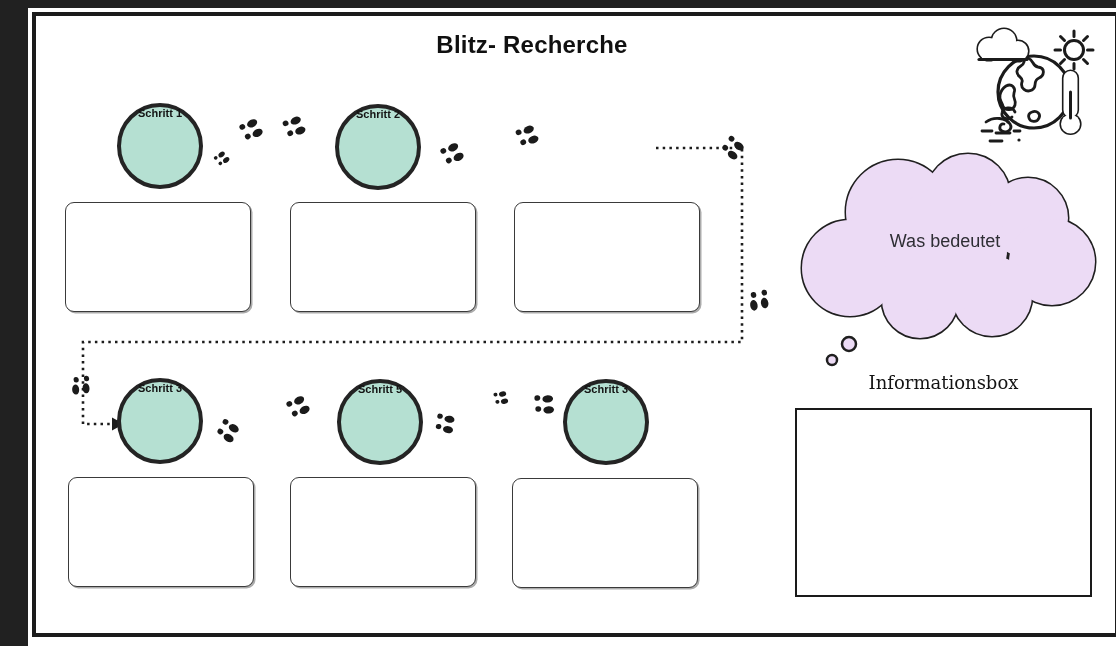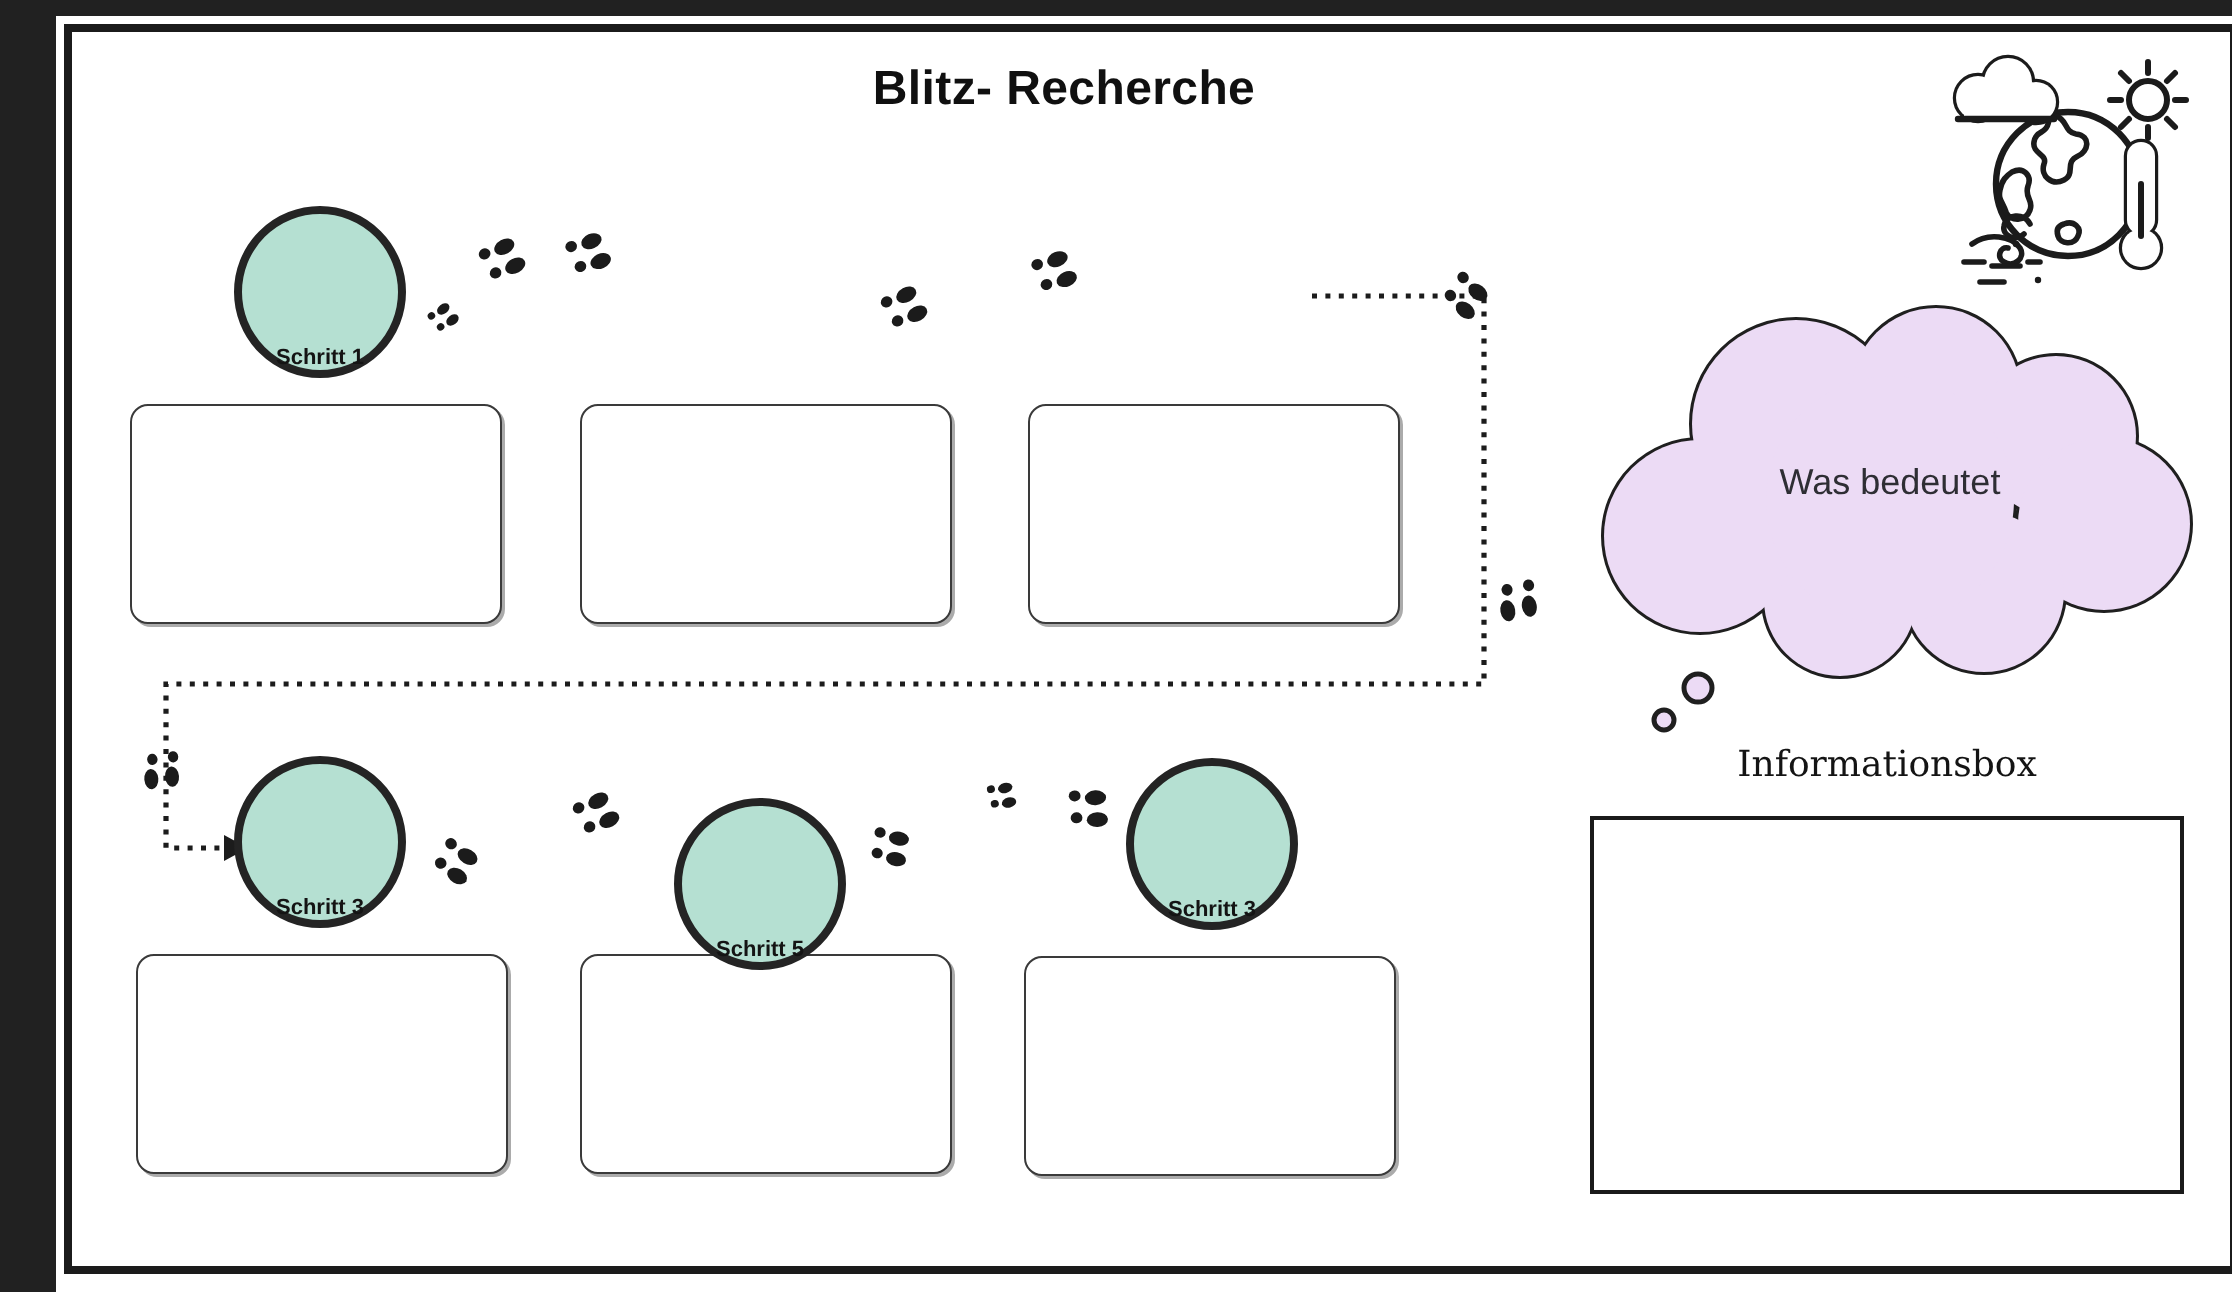--- a/index.html
+++ b/index.html
@@ -10,21 +10,21 @@
   html,body{width:1116px;height:646px;overflow:hidden;background:var(--canvas-bg);
     font-family:"Liberation Sans",sans-serif;}
   .canvas{position:relative;width:1116px;height:646px;background:var(--canvas-bg);margin-left:20px;}
   .sheet{position:absolute;left:8px;top:8px;width:1102px;height:638px;background:var(--page-bg);}
   .frame{position:absolute;left:4px;top:4px;width:1087px;height:625px;
     border:4px solid var(--outline);background:var(--page-bg);}
   .title{position:absolute;left:332px;top:31px;width:360px;text-align:center;
     font-size:24px;font-weight:bold;color:#101010;letter-spacing:.2px;}
   .step-circle{position:absolute;width:86px;height:86px;border-radius:50%;
     background:var(--step-fill);border:4px solid var(--step-border);
-    display:flex;align-items:flex-end;justify-content:center;z-index:4;}
+    display:flex;align-items:flex-start;justify-content:center;z-index:4;}
   .step-circle span{font-size:11px;font-weight:bold;color:#141414;}
   .note-box{position:absolute;width:186px;height:110px;background:#fff;
     border:1.5px solid #3a3a3a;border-radius:9px;box-shadow:1.5px 1.5px 0 #ababab;z-index:2;}
   .svg-overlay{position:absolute;left:0;top:0;width:1116px;height:646px;z-index:3;pointer-events:none;}
   .cloud-text{position:absolute;left:790px;top:225px;width:270px;text-align:center;
     font-size:18px;line-height:33px;color:#2e2e34;z-index:5;}
   .cloud-text .kw{font-weight:bold;}
   .infobox-title{position:absolute;left:775px;top:372px;width:297px;text-align:center;
     font-family:"DejaVu Serif","Liberation Serif",serif;font-weight:normal;
     font-size:18px;color:#141414;z-index:5;}
@@ -142,24 +142,27 @@
       <use href="#fp" width="24" height="26" transform="translate(277 407) rotate(70) scale(0.95) translate(-12 -13)"></use>
       <use href="#fp" width="24" height="26" transform="translate(424 423) rotate(108) scale(0.9) translate(-12 -13)"></use>
       <use href="#fp" width="24" height="26" transform="translate(480 398) rotate(85) scale(0.65) translate(-12 -13)"></use>
       <use href="#fp" width="24" height="26" transform="translate(523 404) rotate(95) scale(0.95) translate(-12 -13)"></use>
     </g>
   </svg>
 
   <div class="step-circle" style="left:97px;top:103px">
     <span>Schritt 1</span>
     </div>
+  <div class="step-circle" style="left:315px;top:104px">
+    <span>Schritt 2</span>
+    </div>
   <div class="step-circle" style="left:97px;top:378px">
     <span>Schritt 3</span>
     </div>
-  <div class="step-circle" style="left:317px;top:399px">
+  <div class="step-circle" style="left:317px;top:379px">
     <span>Schritt 5</span>
     </div>
   <div class="step-circle" style="left:543px;top:379px">
     <span>Schritt 3</span>
     </div>
 
   <div class="note-box" style="left:45px;top:202px"></div>
   <div class="note-box" style="left:270px;top:202px"></div>
   <div class="note-box" style="left:494px;top:202px"></div>
   <div class="note-box" style="left:48px;top:477px"></div>

